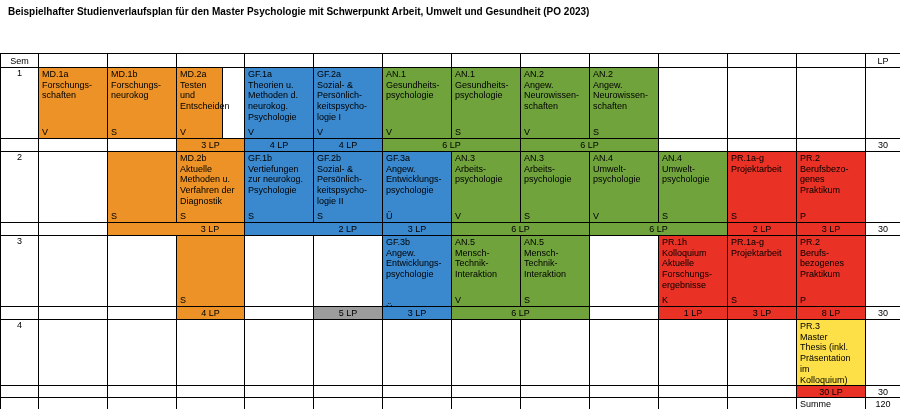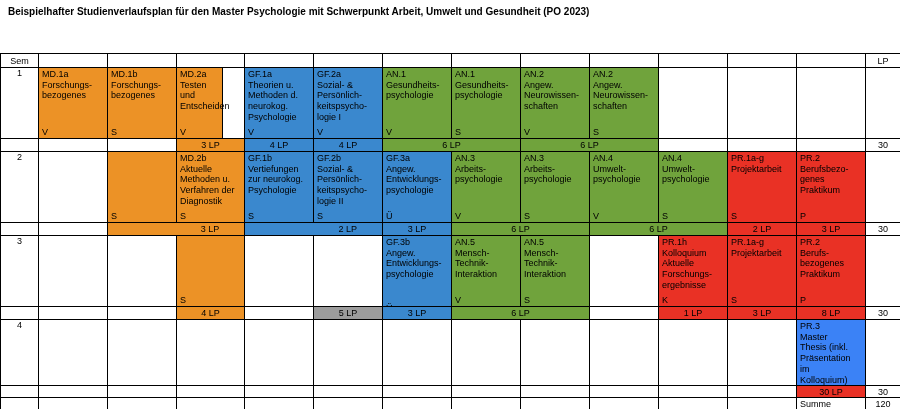--- a/index.html
+++ b/index.html
@@ -164,27 +164,27 @@
     <div class="cell" style="left: 658px; top: 344px; width: 70px; height: 13px;"></div>
     <div class="cell" style="left: 727px; top: 344px; width: 70px; height: 13px;"></div>
     <div class="cell" style="left: 796px; top: 344px; width: 70px; height: 13px;"></div>
     <div class="cell" style="left: 865px; top: 344px; width: 36px; height: 13px;"></div>
     <div class="htext" style="left: 0px; top: 0px; width: 39px; height: 15px;">Sem</div>
     <div class="htext" style="left: 865px; top: 0px; width: 36px; height: 15px;">LP</div>
     <div class="semnum" style="left: 0px; top: 14px; width: 39px; height: 72px;">1</div>
     <div class="block" style="left: 38px; top: 14px; width: 70px; height: 72px; background: rgb(236, 146, 38);">
       <div class="ctext">MD.1a
 Forschungs-
-bezogenes</div>
+schaften</div>
       <div class="cletter">V</div>
     </div>
     <div class="block" style="left: 107px; top: 14px; width: 70px; height: 72px; background: rgb(236, 146, 38);">
       <div class="ctext">MD.1b
 Forschungs-
-bezogenes</div>
+neurokog</div>
       <div class="cletter">S</div>
     </div>
     <div class="block" style="left: 176px; top: 14px; width: 47px; height: 72px; background: rgb(236, 146, 38);">
       <div class="ctext">MD.2a
 Testen und
 Entscheiden</div>
       <div class="cletter">V</div>
     </div>
     <div class="block" style="left: 244px; top: 14px; width: 70px; height: 72px; background: rgb(58, 136, 206);">
       <div class="ctext">GF.1a
@@ -397,21 +397,21 @@
       <div class="lp-label">1 LP</div>
     </div>
     <div class="block" style="left: 727px; top: 253px; width: 70px; height: 14px; background: rgb(233, 49, 37);">
       <div class="lp-label">3 LP</div>
     </div>
     <div class="block" style="left: 796px; top: 253px; width: 70px; height: 14px; background: rgb(233, 49, 37);">
       <div class="lp-label">8 LP</div>
     </div>
     <div class="htext" style="left: 865px; top: 253px; width: 36px; height: 14px;">30</div>
     <div class="semnum" style="left: 0px; top: 266px; width: 39px; height: 67px;">4</div>
-    <div class="block" style="left: 796px; top: 266px; width: 70px; height: 67px; background: #3b82f6;">
+    <div class="block" style="left: 796px; top: 266px; width: 70px; height: 67px; background: #fde047;">
       <div class="ctext">PR.3
 Master
 Thesis (inkl.
 Präsentation
 im
 Kolloquium)</div>
     </div>
     <div class="block" style="left: 796px; top: 332px; width: 70px; height: 13px; background: rgb(233, 49, 37);">
       <div class="lp-label">30 LP</div>
     </div>

